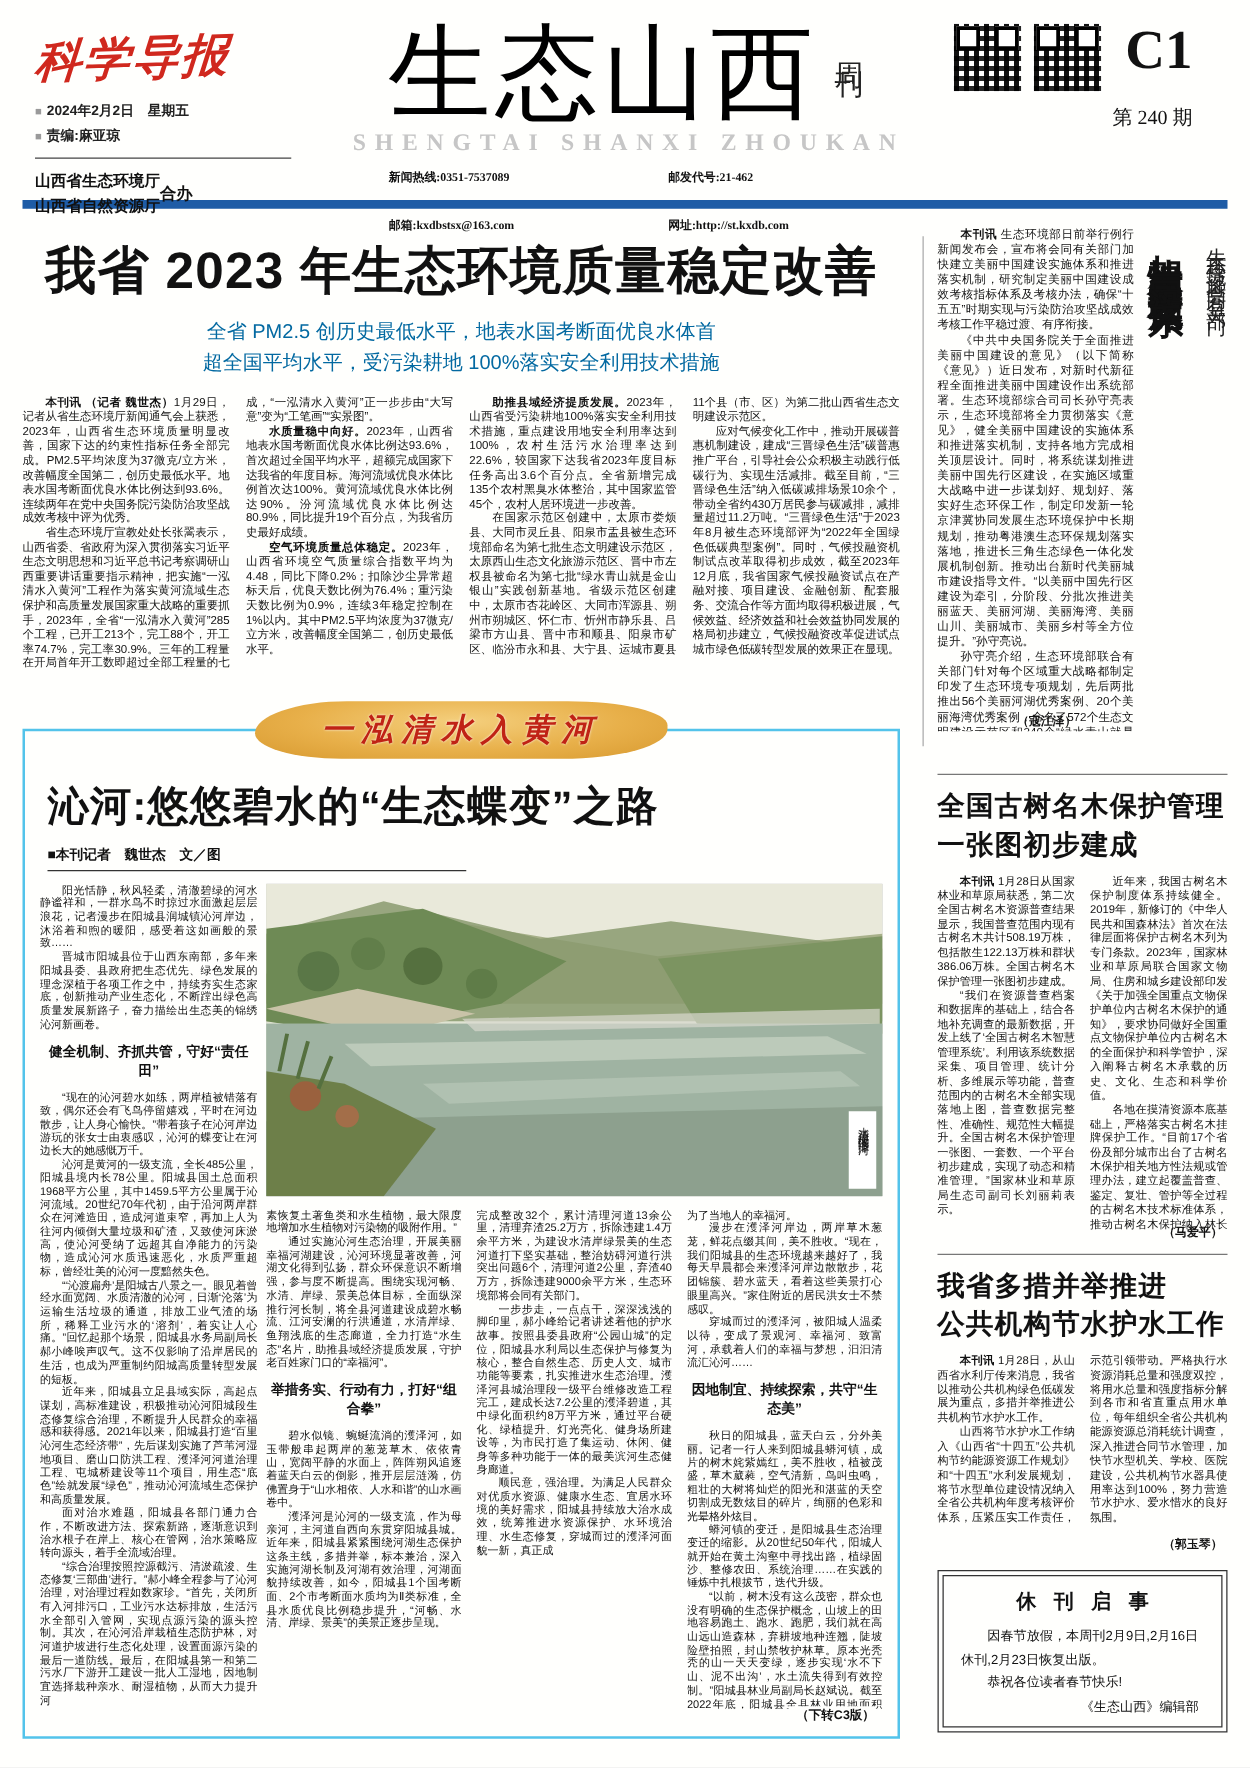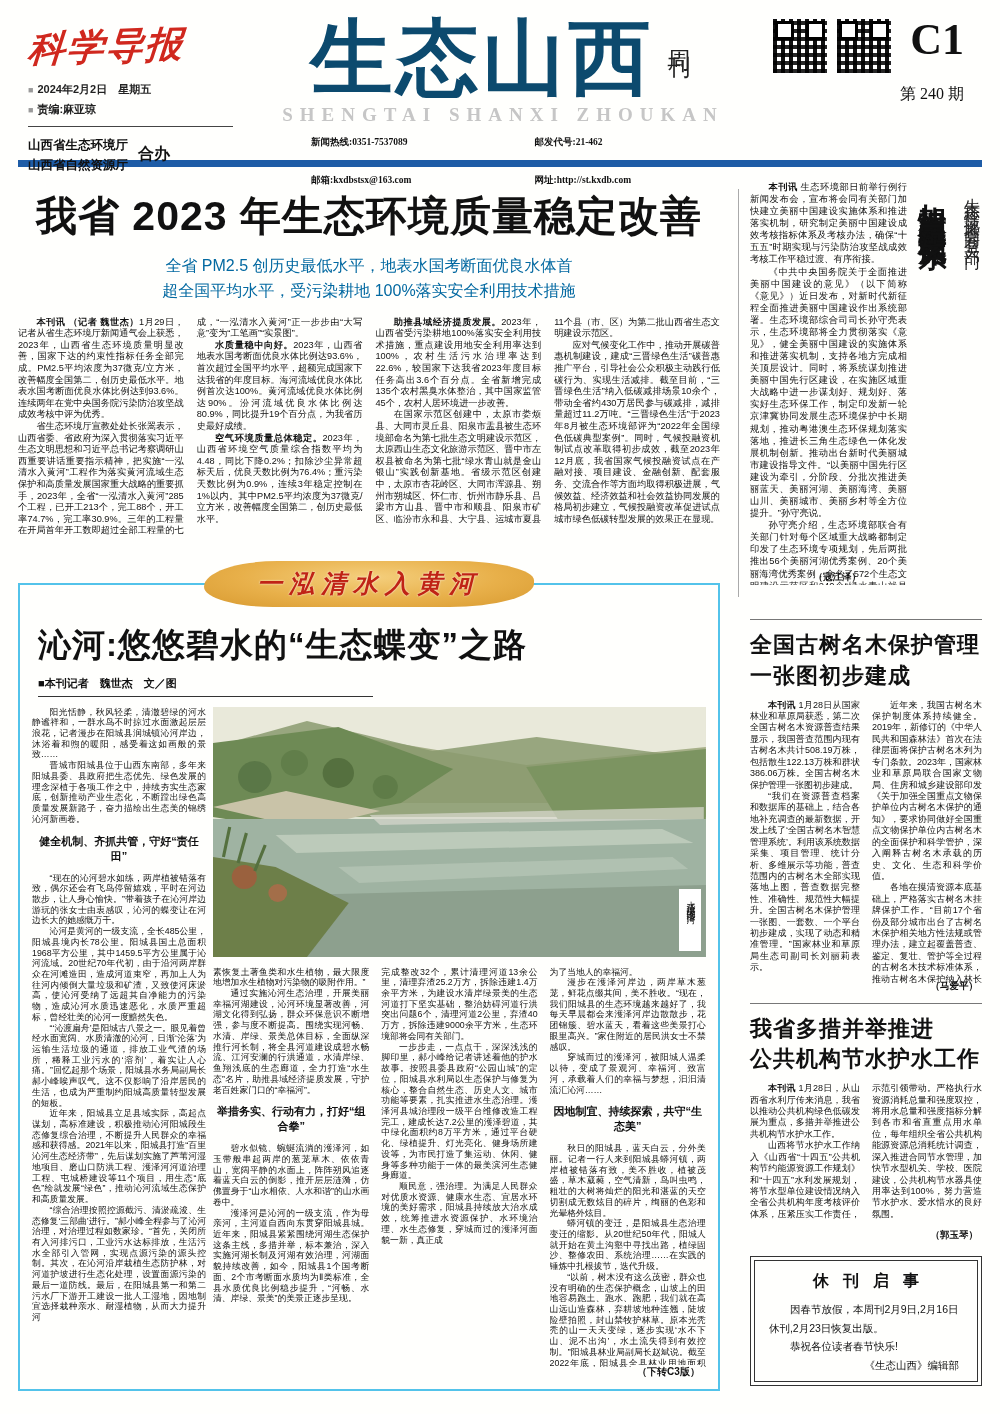--- a/index.html
+++ b/index.html
@@ -13,33 +13,33 @@
   .masthead { display:flex; padding-top:22px; height:158px; position:relative; }
   .mh-left { width:235px; padding-left:10px; }
   .mh-logo { font-family:"Liberation Serif", serif; font-size:37px; font-weight:900;
     font-style:italic; color:#d0281e; transform:skewX(-6deg) rotate(-2deg);
     display:inline-block; letter-spacing:2px; margin-bottom:8px; }
   .mh-info { font-size:11px; font-weight:bold; color:#222; line-height:1.8; }
   .mh-info .sq { color:#9a9a9a; font-size:9px; margin-right:4px; }
   .mh-rule { border:none; border-top:1.5px solid #444; width:205px; margin:6px 0 8px; }
   .mh-orgs { display:flex; align-items:center; font-size:12.5px; font-weight:bold; }
   .mh-orgs .orgcol div { line-height:1.6; }
-  .mh-orgs .co { margin-left:10px; font-size:16px; }
+  .mh-orgs .co { font-size:13px; }
   .mh-center { position:absolute; left:255px; top:18px; width:460px; text-align:center; }
   .mh-title-row { display:flex; justify-content:center; align-items:flex-start; }
-  .mh-title { font-size:82px; line-height:1.0; font-weight:700; color:#0c4a6e;
+  .mh-title { font-size:82px; line-height:1.0; font-weight:400; color:#000000;
     letter-spacing:4px; font-family:"Liberation Serif", serif; }
   .mh-weekly { writing-mode:vertical-rl; font-size:23px; color:#222; margin-left:10px;
     margin-top:14px; letter-spacing:6px; }
   .mh-pinyin { margin-top:4px; font-family:"Liberation Serif", serif; color:#c6c6c6;
     font-size:19px; font-weight:bold; letter-spacing:7px; }
   .mh-contacts { margin-top:10px; display:grid; grid-template-columns:1fr 1fr;
     font-size:9.5px; font-weight:bold; text-align:left; row-gap:4px; column-gap:6px;
     padding-left:38px; font-family:"Liberation Serif", serif;gap:25px; }
-  .mh-right { position:absolute; right:18px; top:18px; width:240px; }
+  .mh-right { position:absolute; right:28px; top:18px; width:240px; }
   .mh-right-top { display:flex; justify-content:flex-end; align-items:flex-start; gap:8px; }
   .qr { width:56px; height:56px; position:relative; border:1px solid #fff;
     background-image:
       repeating-linear-gradient(0deg, rgba(0,0,0,.85) 0 4px, rgba(255,255,255,0) 4px 8px),
       repeating-linear-gradient(90deg, #111 0 4px, #fff 4px 8px); }
   .qr::before { content:""; position:absolute; top:2px; left:2px; width:13px; height:13px;
     border:3px solid #000; background:#fff; }
   .qr::after { content:""; position:absolute; top:2px; right:2px; width:13px; height:13px;
     border:3px solid #000; background:#fff; }
   .page-code { font-family:"Liberation Serif", serif; font-size:44px; font-weight:bold;
@@ -189,20 +189,21 @@
         <div class="feature-byline">■本刊记者　魏世杰　文／图</div>
         <div class="feature-grid">
           <div class="fcol1">
               <p>阳光恬静，秋风轻柔，清澈碧绿的河水静谧祥和，一群水鸟不时掠过水面激起层层浪花，记者漫步在阳城县润城镇沁河岸边，沐浴着和煦的暖阳，感受着这如画般的景致……</p>
               <p>晋城市阳城县位于山西东南部，多年来阳城县委、县政府把生态优先、绿色发展的理念深植于各项工作之中，持续夯实生态家底，创新推动产业生态化，不断蹚出绿色高质量发展新路子，奋力描绘出生态美的锦绣沁河新画卷。</p>
               <div class="subhead">健全机制、齐抓共管，守好“责任田”</div>
               <p>“现在的沁河碧水如练，两岸植被错落有致，偶尔还会有飞鸟停留嬉戏，平时在河边散步，让人身心愉快。”带着孩子在沁河岸边游玩的张女士由衷感叹，沁河的蝶变让在河边长大的她感慨万千。</p>
               <p>沁河是黄河的一级支流，全长485公里，阳城县境内长78公里。阳城县国土总面积1968平方公里，其中1459.5平方公里属于沁河流域。20世纪70年代初，由于沿河两岸群众在河滩造田，造成河道束窄，再加上人为往河内倾倒大量垃圾和矿渣，又致使河床淤高，使沁河受纳了远超其自净能力的污染物，造成沁河水质迅速恶化，水质严重超标，曾经壮美的沁河一度黯然失色。</p>
               <p>“‘沁渡扁舟’是阳城古八景之一。眼见着曾经水面宽阔、水质清澈的沁河，日渐‘沦落’为运输生活垃圾的通道，排放工业气渣的场所，稀释工业污水的‘溶剂’，着实让人心痛。”回忆起那个场景，阳城县水务局副局长郝小峰唉声叹气。这不仅影响了沿岸居民的生活，也成为严重制约阳城高质量转型发展的短板。</p>
               <p>近年来，阳城县立足县域实际，高起点谋划，高标准建设，积极推动沁河阳城段生态修复综合治理，不断提升人民群众的幸福感和获得感。2021年以来，阳城县打造“百里沁河生态经济带”，先后谋划实施了芦苇河湿地项目、磨山口防洪工程、濩泽河河道治理工程、屯城桥建设等11个项目，用生态“底色”绘就发展“绿色”，推动沁河流域生态保护和高质量发展。</p>
+              <p>面对治水难题，阳城县各部门通力合作，不断改进方法、探索新路，逐渐意识到治水根子在岸上、核心在管网，治水策略应转向源头，着手全流域治理。</p>
               <p>“综合治理按照控源截污、清淤疏浚、生态修复‘三部曲’进行。”郝小峰全程参与了沁河治理，对治理过程如数家珍。“首先，关闭所有入河排污口，工业污水达标排放，生活污水全部引入管网，实现点源污染的源头控制。其次，在沁河沿岸栽植生态防护林，对河道护坡进行生态化处理，设置面源污染的最后一道防线。最后，在阳城县第一和第二污水厂下游开工建设一批人工湿地，因地制宜选择栽种亲水、耐湿植物，从而大力提升河</p>
             </div>
           <div class="fright">
             <div class="photo">
               <svg viewBox="0 0 472 250" preserveAspectRatio="none">
                 <rect x="0" y="0" width="472" height="250" fill="#dfe3d2"></rect>
                 <rect x="0" y="0" width="472" height="70" fill="#e9e9da"></rect>
                 <path d="M0,72 L140,30 L300,58 L472,40 L472,96 L0,96 Z" fill="#a7b089"></path>
                 <path d="M0,40 L90,14 L210,44 L310,30 L472,52 L472,110 L0,110 Z" fill="#8a9a6e" opacity="0.85"></path>
                 <path d="M0,110 L0,36 L120,20 L230,62 L180,96 L60,120 Z" fill="#6e8a55"></path>
@@ -237,21 +238,21 @@
               <div class="fcol">
                   <p class="cont">完成整改32个，累计清理河道13余公里，清理弃渣25.2万方，拆除违建1.4万余平方米，为建设水清岸绿景美的生态河道打下坚实基础，整治妨碍河道行洪突出问题6个，清理河道2公里，弃渣40万方，拆除违建9000余平方米，生态环境部将会同有关部门。</p>
                   <p>一步步走，一点点干，深深浅浅的脚印里，郝小峰给记者讲述着他的护水故事。按照县委县政府“公园山城”的定位，阳城县水利局以生态保护与修复为核心，整合自然生态、历史人文、城市功能等要素，扎实推进水生态治理。濩泽河县城治理段一级平台维修改造工程完工，建成长达7.2公里的濩泽碧道，其中绿化面积约8万平方米，通过平台硬化、绿植提升、灯光亮化、健身场所建设等，为市民打造了集运动、休闲、健身等多种功能于一体的最美滨河生态健身廊道。</p>
                   <p>顺民意，强治理。为满足人民群众对优质水资源、健康水生态、宜居水环境的美好需求，阳城县持续放大治水成效，统筹推进水资源保护、水环境治理、水生态修复，穿城而过的濩泽河面貌一新，真正成</p>
                 </div>
               <div class="fcol">
                   <p class="cont">为了当地人的幸福河。</p>
                   <p>漫步在濩泽河岸边，两岸草木葱茏，鲜花点缀其间，美不胜收。“现在，我们阳城县的生态环境越来越好了，我每天早晨都会来濩泽河岸边散散步，花团锦簇、碧水蓝天，看着这些美景打心眼里高兴。”家住附近的居民洪女士不禁感叹。</p>
                   <p>穿城而过的濩泽河，被阳城人温柔以待，变成了景观河、幸福河、致富河，承载着人们的幸福与梦想，汩汩清流汇沁河……</p>
                   <div class="subhead">因地制宜、持续探索，共守“生态美”</div>
-                  <p>秋日的阳城县，蓝天白云，分外美丽。记者一行人来到阳城县蟒河镇，两岸植被错落有致，美不胜收，植被茂盛，草木葳蕤，空气清新，鸟叫虫鸣，粗壮的大树将灿烂的阳光和湛蓝的天空切割成无数炫目的碎片，绚丽的色彩和光晕格外炫目。</p>
+                  <p>秋日的阳城县，蓝天白云，分外美丽。记者一行人来到阳城县蟒河镇，成片的树木姹紫嫣红，美不胜收，植被茂盛，草木葳蕤，空气清新，鸟叫虫鸣，粗壮的大树将灿烂的阳光和湛蓝的天空切割成无数炫目的碎片，绚丽的色彩和光晕格外炫目。</p>
                   <p>蟒河镇的变迁，是阳城县生态治理变迁的缩影。从20世纪50年代，阳城人就开始在黄土沟壑中寻找出路，植绿固沙、整修农田、系统治理……在实践的锤炼中扎根拔节，迭代升级。</p>
                   <p>“以前，树木没有这么茂密，群众也没有明确的生态保护概念，山坡上的田地容易跑土、跑水、跑肥，我们就在高山远山造森林，弃耕坡地种连翘，陡坡险壁拍照，封山禁牧护林草。原本光秃秃的山一天天变绿，逐步实现‘水不下山、泥不出沟’，水土流失得到有效控制。”阳城县林业局副局长赵斌说。截至2022年底，阳城县全县林业用地面积165.58万亩，森林面积129.6万亩，草地面积26.25万亩，湿地面积0.33万亩，森林覆盖率54.06%，林草覆盖率54.18%。</p>
                 </div>
             </div>
           </div>
         </div>
         <div class="turn-note">（下转C3版）</div>
       </section>
     </div>
 

